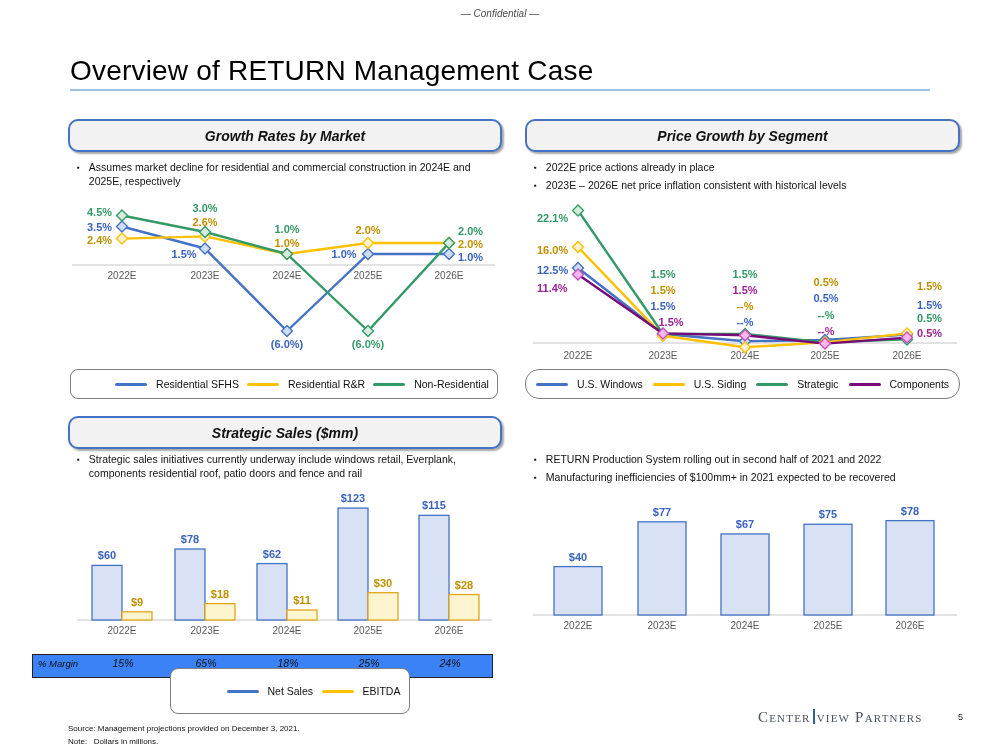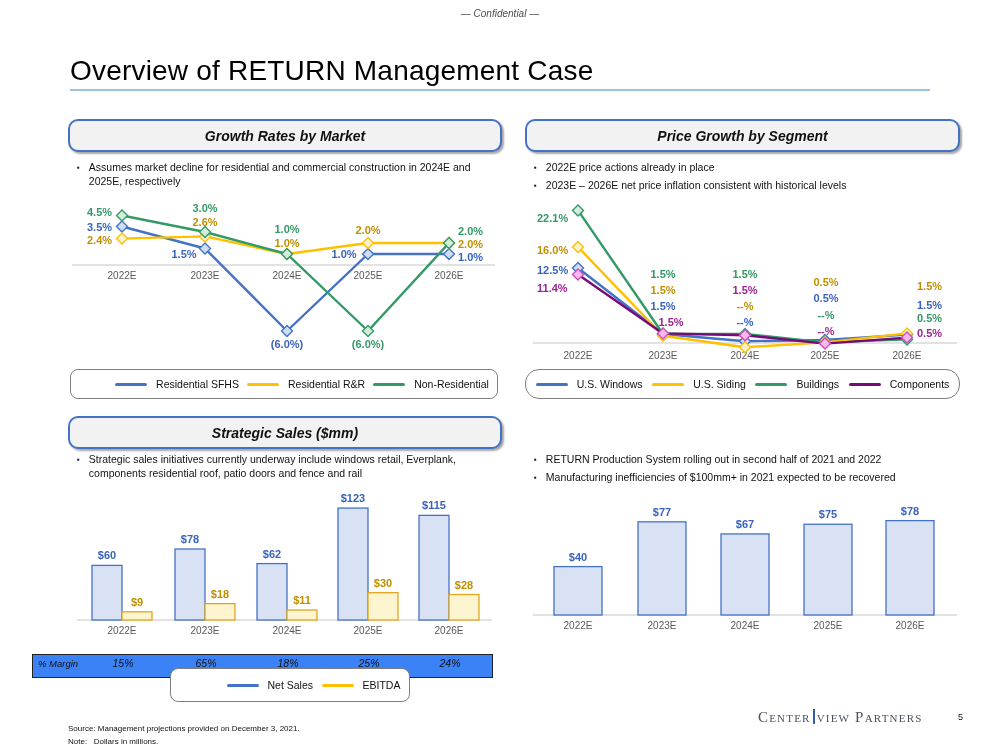--- a/index.html
+++ b/index.html
@@ -36,21 +36,21 @@
   .ch-price  { left:525px; top:198px; width:440px; height:168px; }
   .ch-sales  { left:62px;  top:488px; width:440px; height:150px; }
   .ch-mfg    { left:525px; top:492px; width:440px; height:150px; }
   .chart svg text.tick { font-size:10px; fill:#595959; font-family:"Liberation Sans",sans-serif; }
   .chart svg text.dlabel { font-size:11px; font-weight:bold; font-family:"Liberation Sans",sans-serif; }
 
   .legend-box { position:absolute; border:1.5px solid #7F7F7F; border-radius:8px; background:#fff;
     display:flex; align-items:center; justify-content:space-evenly; }
   .lg-tl { left:70px;  top:369px; width:428px; height:30px;padding-left:36px; }
   .lg-tr { left:525px; top:369px; width:435px; height:30px;border-radius:14px; }
-  .lg-bl { left:170px; top:668px; width:240px; height:34px;padding-left:47px; }
+  .lg-bl { left:170px; top:668px; width:240px; height:46px;padding-left:47px; }
   .legend-item { display:flex; align-items:center; gap:9px; }
   .legend-swatch { width:32px; height:3px; border-radius:2px; }
   .legend-label { font-size:10.5px; color:#111; }
 
   .margin-table { position:absolute; left:32px; top:654px; width:461px; height:24px;
     border:1px solid #222; background:#3b82f6; font-style:italic; }
   .margin-table .mt-label { position:absolute; left:5px; top:3px; font-size:9.5px; color:#111; }
   .margin-table .mt-val { position:absolute; top:2px; width:44px; text-align:center;
     font-size:10.5px; color:#111; }
 
@@ -267,21 +267,21 @@
       <div class="legend-item">
         <span class="legend-swatch" style="background: rgb(68, 114, 196);"></span>
         <span class="legend-label">U.S. Windows</span>
       </div>
       <div class="legend-item">
         <span class="legend-swatch" style="background: rgb(255, 192, 0);"></span>
         <span class="legend-label">U.S. Siding</span>
       </div>
       <div class="legend-item">
         <span class="legend-swatch" style="background: rgb(51, 153, 102);"></span>
-        <span class="legend-label">Buildings</span>
+        <span class="legend-label">Strategic</span>
       </div>
       <div class="legend-item">
         <span class="legend-swatch" style="background: rgb(120, 10, 120);"></span>
         <span class="legend-label">Components</span>
       </div>
     </div>
   <div class="legend-box lg-bl">
       <div class="legend-item">
         <span class="legend-swatch" style="background: rgb(68, 114, 196);"></span>
         <span class="legend-label">Net Sales</span>

